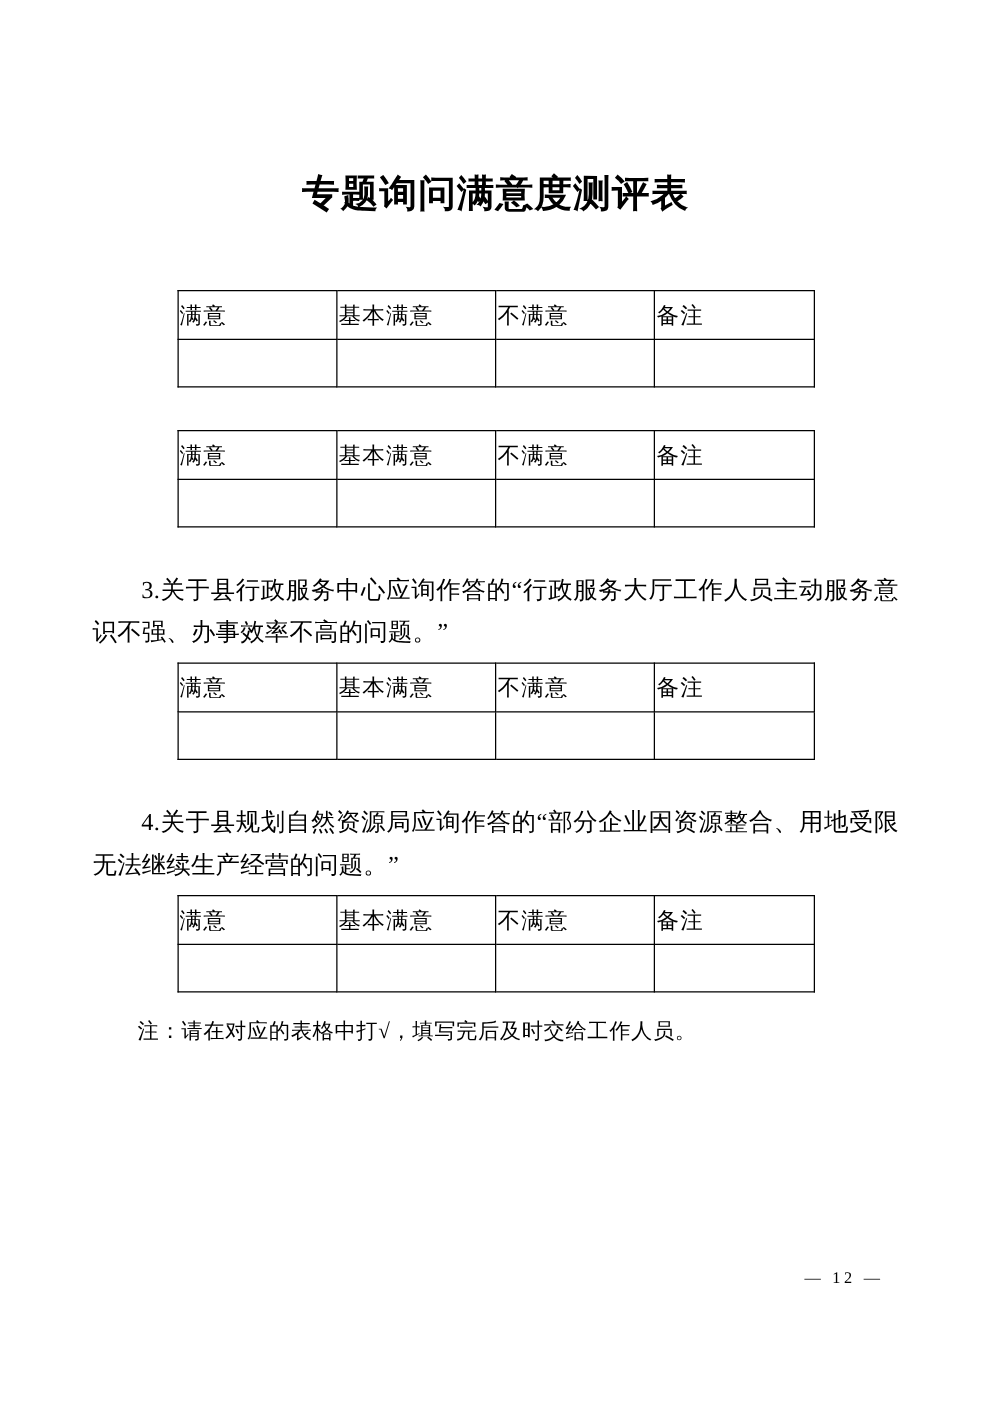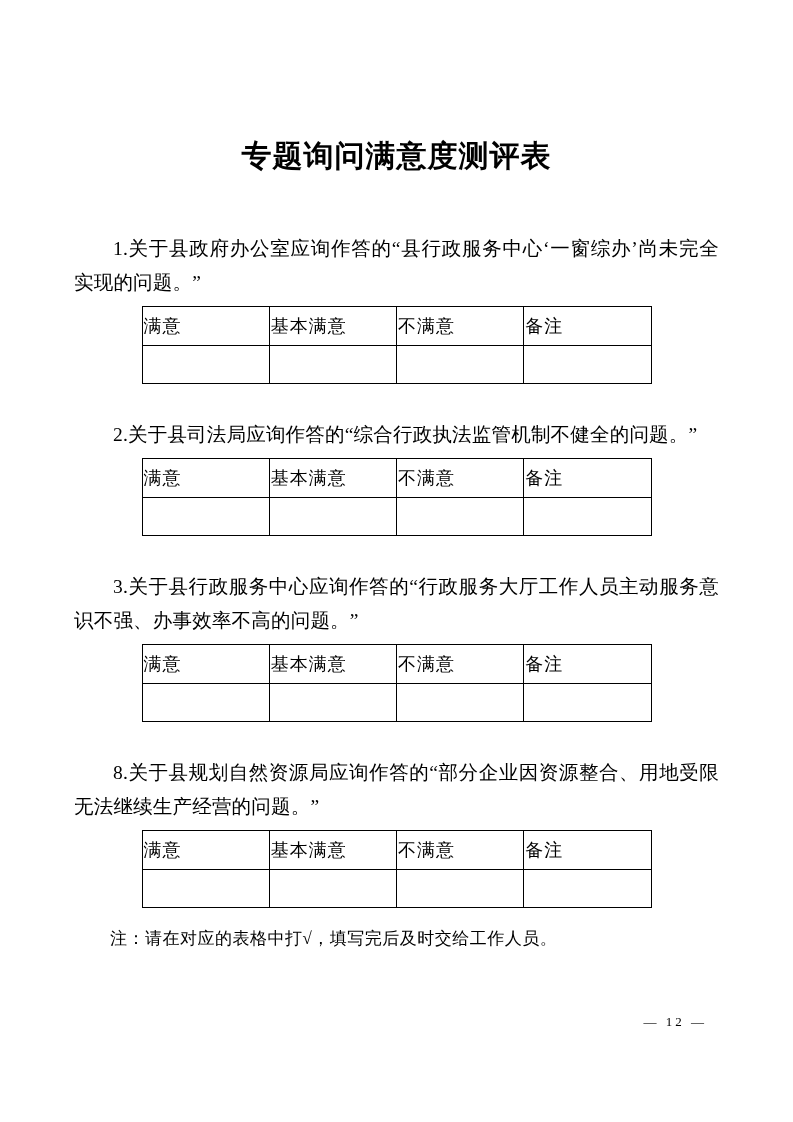--- a/index.html
+++ b/index.html
@@ -84,41 +84,39 @@
   }
 </style>
 </head>
 <body>
 
 <div class="page">
 
   <h1 class="doc-title">专题询问满意度测评表</h1>
 
   <div class="question-block first">
-    <p class="q-text">1.关于县政府办公室应询作答的“县行政服务中心‘一窗综办’尚未完全实现的问题。”</p>
     <table class="rating">
       <tbody>
           <tr>
         <th>满意</th>
         <th>基本满意</th>
         <th>不满意</th>
         <th>备注</th>
       </tr>
       <tr class="answer-row">
         <td></td>
         <td></td>
         <td></td>
         <td></td>
       </tr>
     </tbody>
       </table>
   </div>
 
   <div class="question-block">
-    <p class="q-text">2.关于县司法局应询作答的“综合行政执法监管机制不健全的问题。”</p>
     <table class="rating">
       <tbody>
           <tr>
         <th>满意</th>
         <th>基本满意</th>
         <th>不满意</th>
         <th>备注</th>
       </tr>
       <tr class="answer-row">
         <td></td>
@@ -144,21 +142,21 @@
         <td></td>
         <td></td>
         <td></td>
         <td></td>
       </tr>
     </tbody>
       </table>
   </div>
 
   <div class="question-block">
-    <p class="q-text">8.关于县规划自然资源局应询作答的“部分企业因资源整合、用地受限无法继续生产经营的问题。”</p>
+    <p class="q-text">4.关于县规划自然资源局应询作答的“部分企业因资源整合、用地受限无法继续生产经营的问题。”</p>
     <table class="rating">
       <tbody>
           <tr>
         <th>满意</th>
         <th>基本满意</th>
         <th>不满意</th>
         <th>备注</th>
       </tr>
       <tr class="answer-row">
         <td></td>

